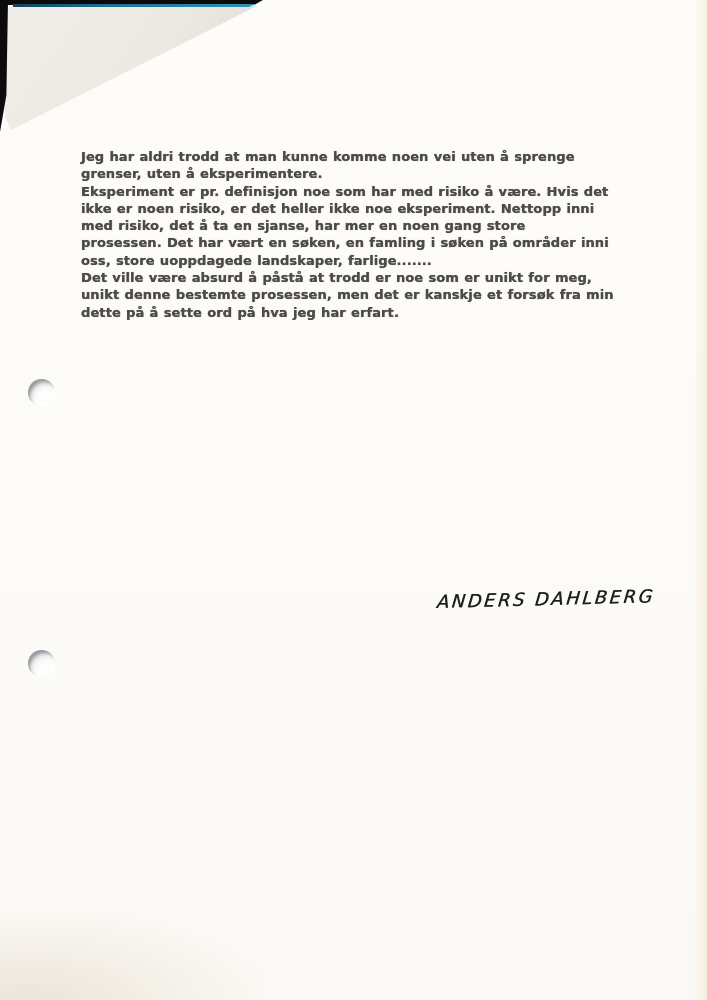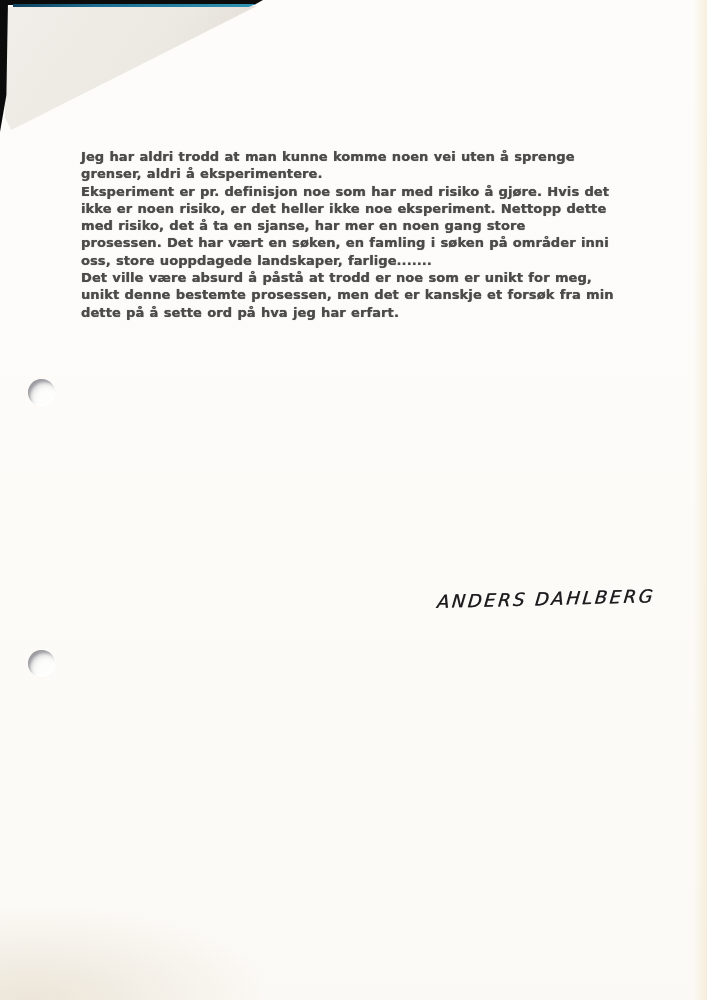--- a/index.html
+++ b/index.html
@@ -111,23 +111,23 @@
 
   <div class="corner-under-sheet"></div>
   <div class="corner-black-top"></div>
   <div class="corner-black-left"></div>
   <div class="corner-edge-line"></div>
   <div class="right-edge-shade"></div>
   <div class="bottom-left-smudge"></div>
 
   <div class="body-text">
       <div>Jeg har aldri trodd at man kunne komme noen vei uten å sprenge</div>
-      <div>grenser, aldri å eksperimentere.</div>
-      <div>Eksperiment er pr. definisjon noe som har med risiko å gjøre. Hvis det</div>
-      <div>ikke er noen risiko, er det heller ikke noe eksperiment. Nettopp dette</div>
+      <div>grenser, uten å eksperimentere.</div>
+      <div>Eksperiment er pr. definisjon noe som har med risiko å være. Hvis det</div>
+      <div>ikke er noen risiko, er det heller ikke noe eksperiment. Nettopp inni</div>
       <div>med risiko, det å ta en sjanse, har mer en noen gang store</div>
       <div>prosessen. Det har vært en søken, en famling i søken på områder inni</div>
       <div>oss, store uoppdagede landskaper, farlige.......</div>
       <div>Det ville være absurd å påstå at trodd er noe som er unikt for meg,</div>
       <div>unikt denne bestemte prosessen, men det er kanskje et forsøk fra min</div>
       <div>dette på å sette ord på hva jeg har erfart.</div>
     </div>
 
   <div class="signature">ANDERS DAHLBERG</div>
 

